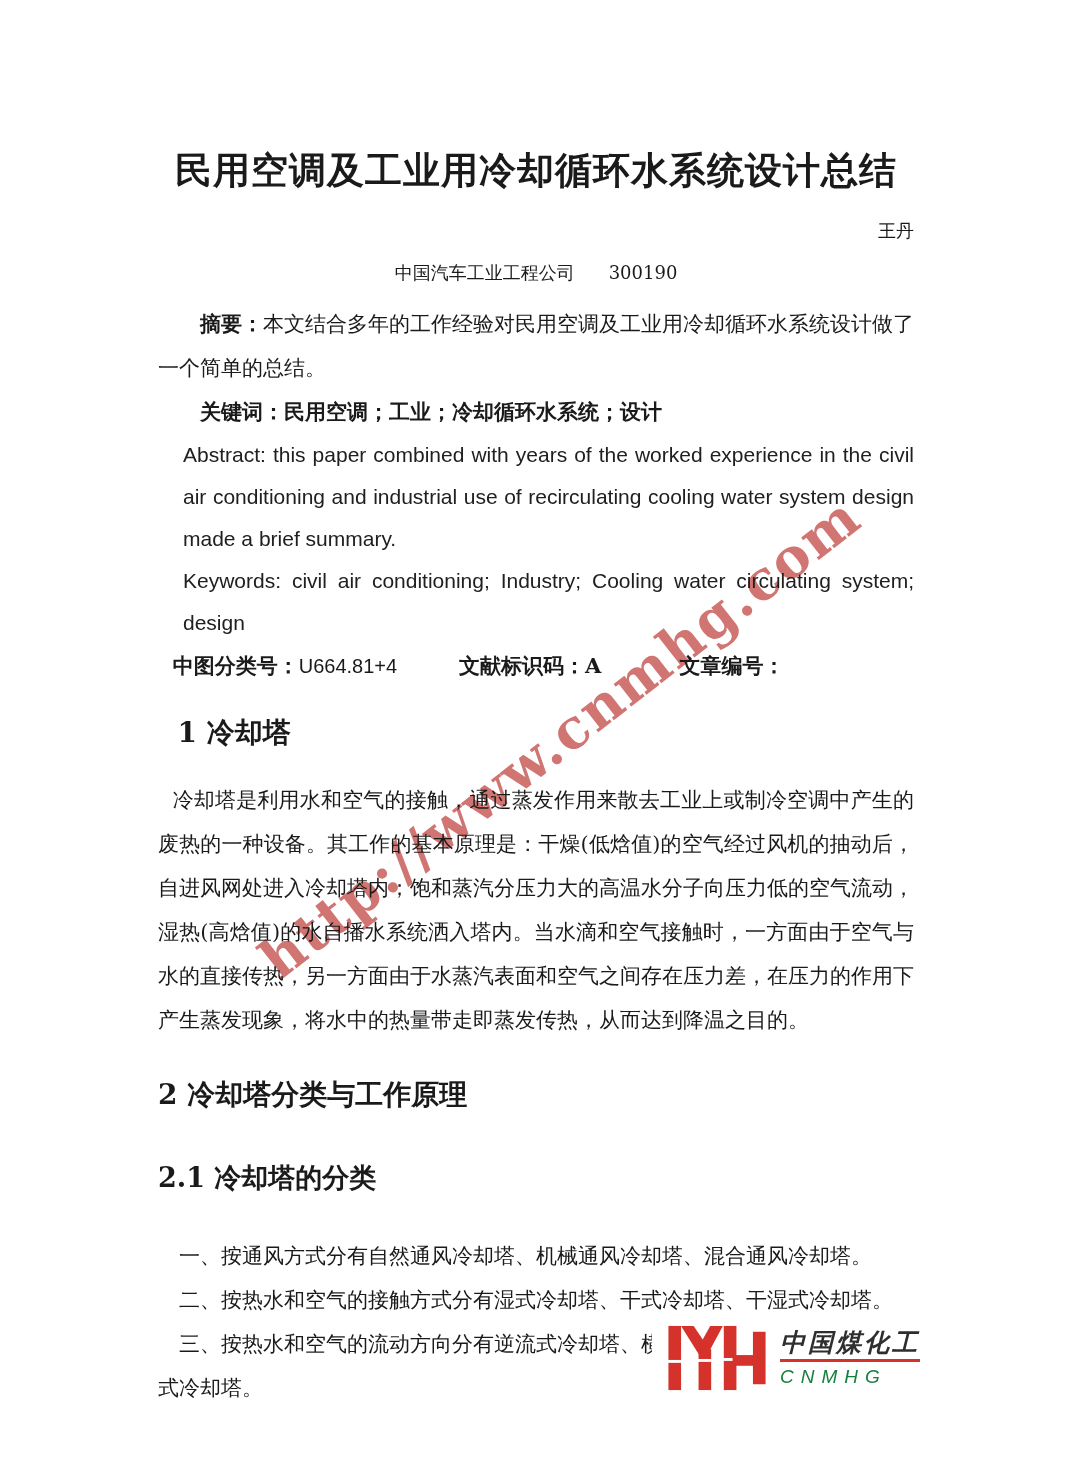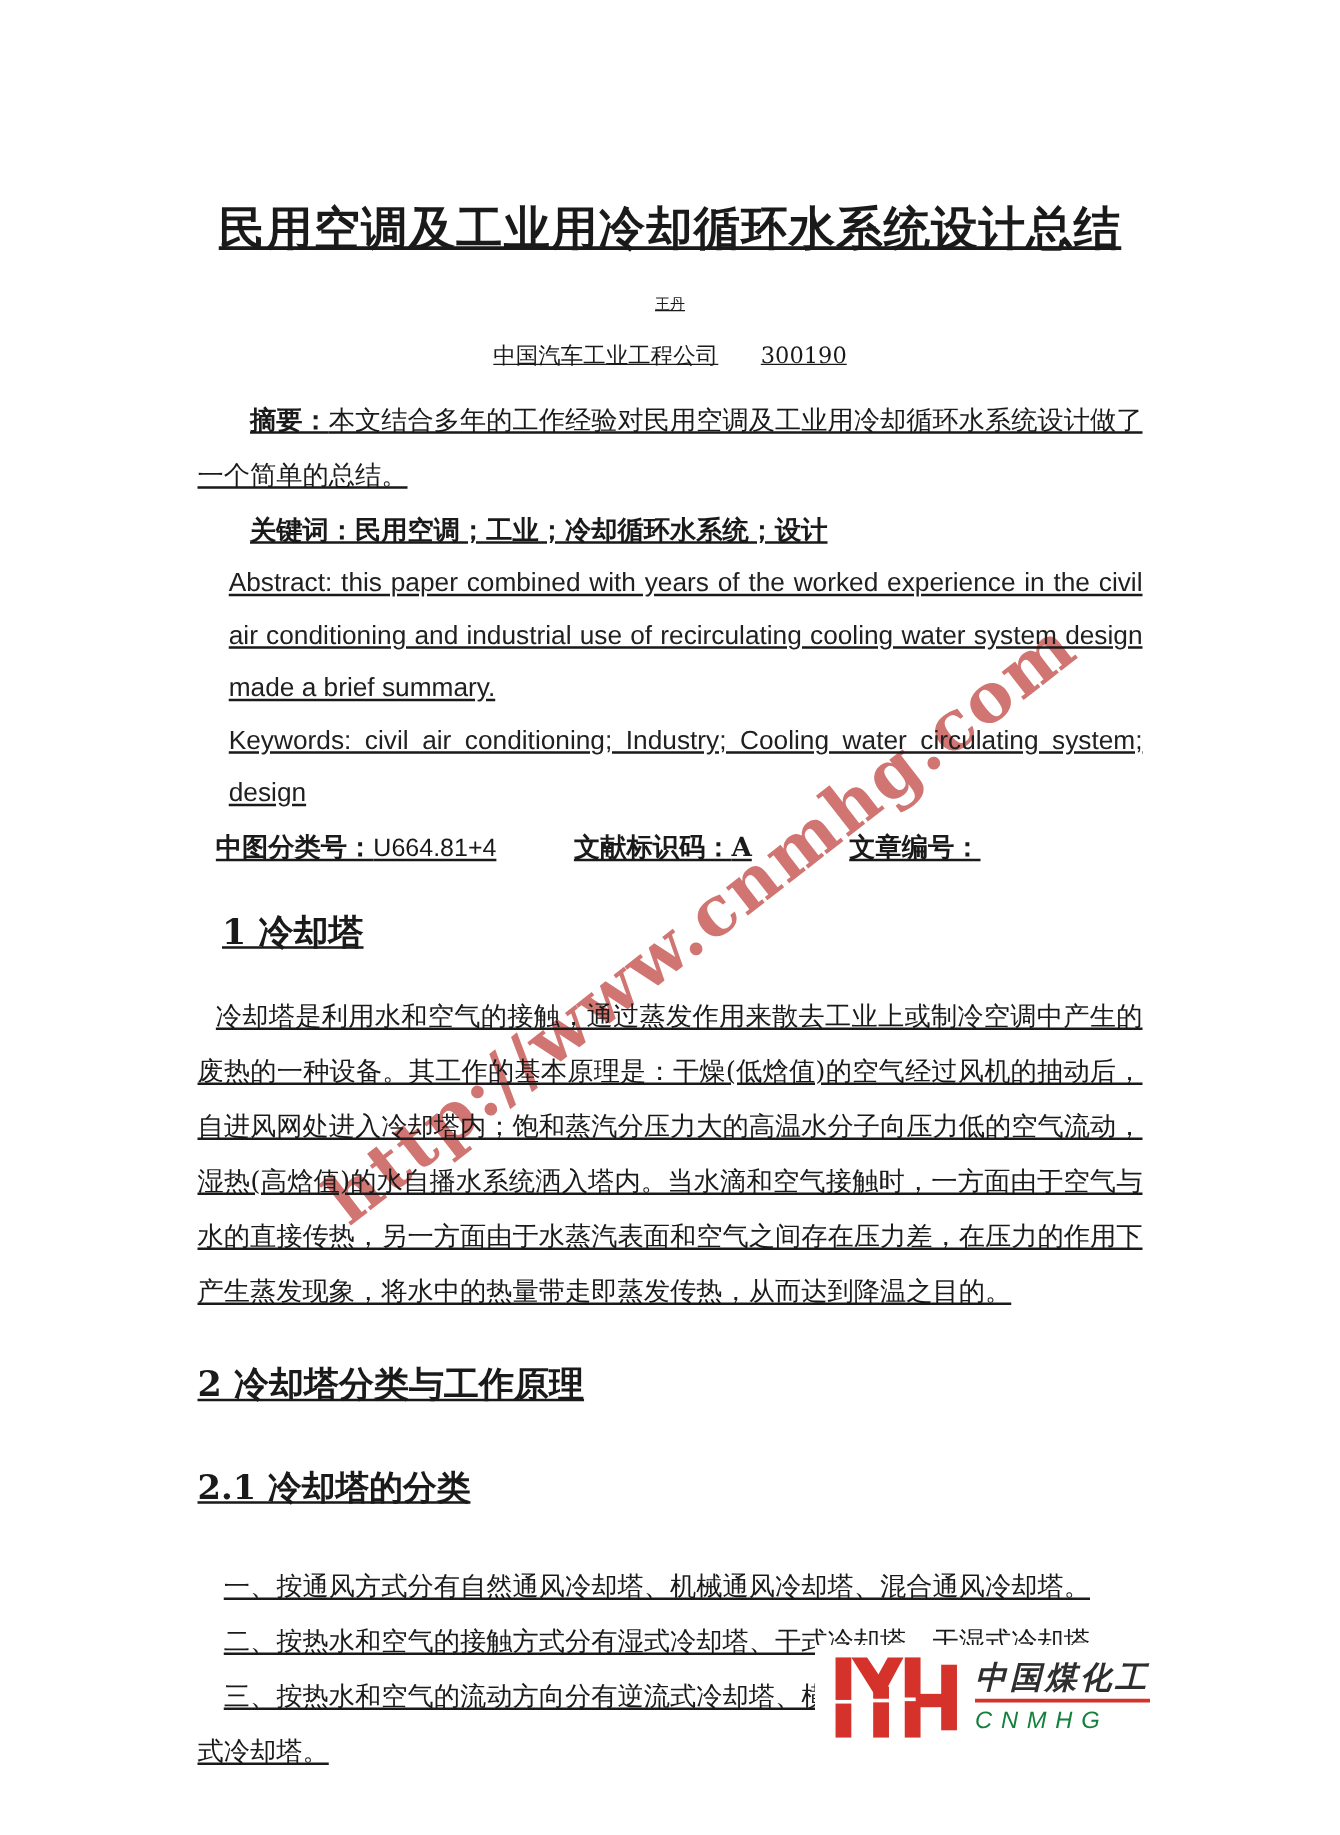--- a/index.html
+++ b/index.html
@@ -26,36 +26,35 @@
     letter-spacing: 2px;
     color: rgba(196, 78, 74, 0.78);
     z-index: 0;
     white-space: nowrap;
     pointer-events: none;
   }
   .content {
     position: absolute;
     left: 158px;
     right: 158px;
-    top: 12px;
+    top: 0;
     z-index: 1;
-    text-decoration: underline;
   }
   .doc-title {
     margin: 146px 0 0 0;
     text-align: center;
     font-size: 37px;
     font-weight: bold;
     letter-spacing: 1px;
     line-height: 48px;
   }
   .author-line {
     margin-top: 24px;
-    text-align: center;
-    font-size: 12px;
+    text-align: right;
+    font-size: 18px;
     line-height: 26px;
   }
   .affil-line {
     margin-top: 16px;
     text-align: center;
     font-size: 18px;
     line-height: 26px;
   }
   .affil-code { margin-left: 34px; }
   p { margin: 0; }

